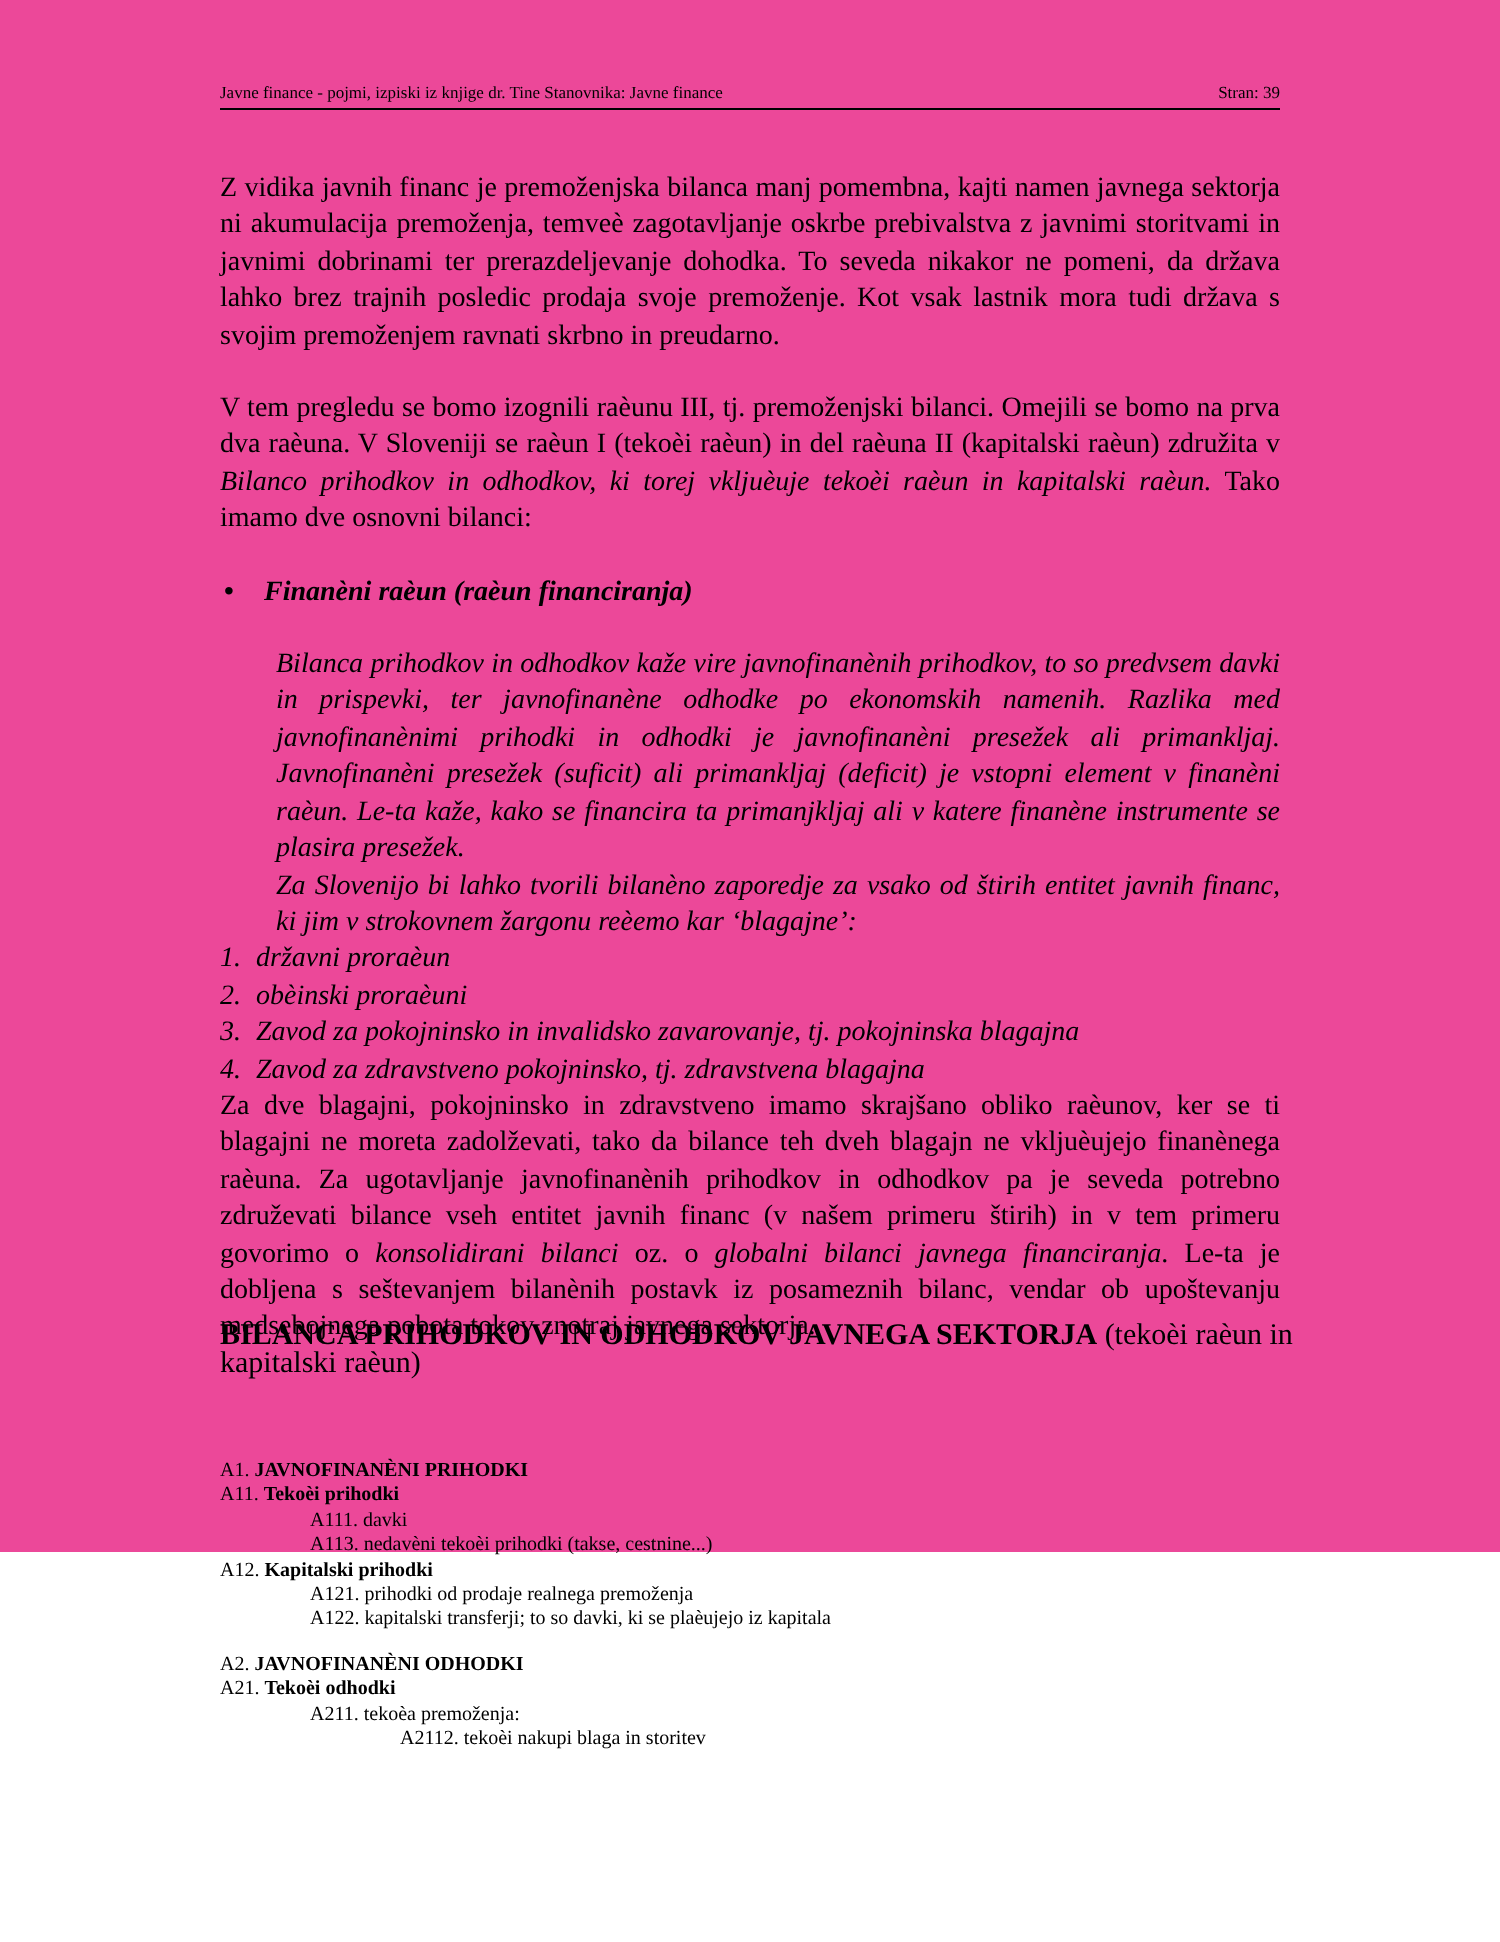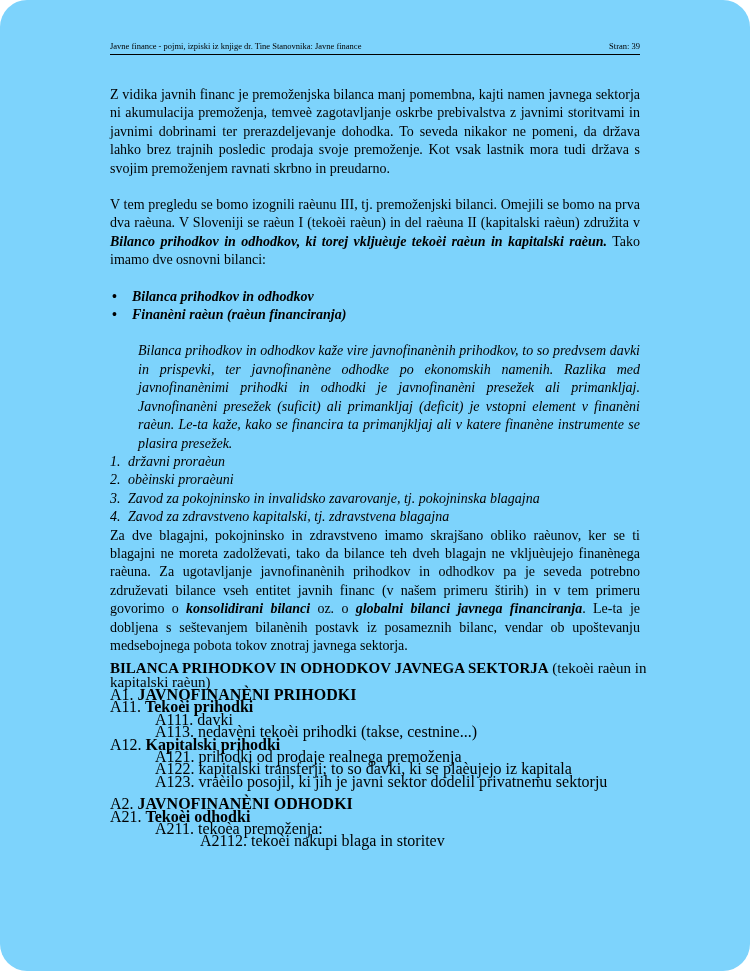--- a/index.html
+++ b/index.html
@@ -1,44 +1,44 @@
 <!DOCTYPE html>
 <html><head>
 <meta charset="utf-8">
 <style>
   html, body { margin: 0; padding: 0; background: #ffffff; }
   body { width: 750px; height: 971px; position: relative; overflow: hidden; color: #000; }
-  .page { position: absolute; left: 0; top: 0; width: 750px; height: 971px; background: #7dd3fc; border-radius: 27px; }
+  .page { position: absolute; left: 0; top: 0; width: 750px; height: 776px; background: #ec4899; }
   .header {
     position: absolute; left: 110px; top: 40px; width: 530px; height: 14px;
     font-family: "Liberation Serif", serif; font-size: 8.5px; line-height: 12px;
     border-bottom: 1.5px solid #000; display: flex; justify-content: space-between;
   }
   .content {
     position: absolute; left: 110px; top: 86px; width: 530px;
     font-family: "Liberation Serif", serif; font-size: 14px; line-height: 18.4px;
   }
   .p { margin: 0; text-align: justify; }
   .gap { height: 18px; }
   .i { font-style: italic; margin-left: 28px; }
-  .bi { font-weight: bold; font-style: italic; }
+  .bi { font-weight: normal; font-style: italic; }
   ul.bul { margin: 0; padding: 0; list-style: none; }
   ul.bul li { position: relative; padding-left: 22px; font-weight: bold; font-style: italic; }
   ul.bul li::before { content: "\2022"; position: absolute; left: 2px; font-style: normal; }
   ol.num { margin: 0; padding: 0; list-style: none; font-style: italic; }
   ol.num li { display: flex; }
   ol.num li .n { width: 18px; flex: none; }
   .sec-title {
     position: absolute; left: 110px; top: 661px; width: 540px;
     font-family: Liberation Serif, serif; font-size: 15px; font-weight: bold; line-height: 14px;
   }
   .sec-title .normal { font-weight: normal; }
   .outline {
-    position: absolute; left: 110px; top: 689px; width: 540px;
-    font-family: "Liberation Serif", serif; font-size: 16px; line-height: 12.4px;
+    position: absolute; left: 110px; top: 730px; width: 540px;
+    font-family: "Liberation Serif", serif; font-size: 10px; line-height: 12.4px;
   }
   .outline .row { white-space: nowrap; }
   .outline .l1 { padding-left: 0; }
   .outline .l2 { padding-left: 45px; }
   .outline .l3 { padding-left: 90px; }
   .outline .b { font-weight: bold; }
   .outline .spacer { height: 10px; }
 </style>
 </head>
 <body>
@@ -49,57 +49,56 @@
     <span>Javne finance - pojmi, izpiski iz knjige dr. Tine Stanovnika: Javne finance</span>
     <span>Stran: 39</span>
   </div>
 
   <div class="content">
     <p class="p">Z vidika javnih financ je premoženjska bilanca manj pomembna, kajti namen javnega sektorja ni akumulacija premoženja, temveè zagotavljanje oskrbe prebivalstva z javnimi storitvami in javnimi dobrinami ter prerazdeljevanje dohodka. To seveda nikakor ne pomeni, da država lahko brez trajnih posledic prodaja svoje premoženje. Kot vsak lastnik mora tudi država s svojim premoženjem ravnati skrbno in preudarno.</p>
     <div class="gap"></div>
     <p class="p"><span>V tem pregledu se bomo izognili raèunu III, tj. premoženjski bilanci. Omejili se bomo na prva dva raèuna. V Sloveniji se raèun I (tekoèi raèun) in del raèuna  II (kapitalski raèun) združita v </span><span class="bi">Bilanco prihodkov in odhodkov, ki torej vkljuèuje tekoèi raèun in kapitalski raèun.</span><span> Tako imamo dve osnovni bilanci:</span></p>
     <div class="gap"></div>
     <ul class="bul">
-      <li>Bilanca prihodkov in odhodkov</li>
       <li>Finanèni raèun (raèun financiranja)</li>
     </ul>
     <div class="gap"></div>
     <p class="p i">Bilanca prihodkov in odhodkov kaže vire javnofinanènih prihodkov, to so predvsem davki in prispevki, ter javnofinanène odhodke po ekonomskih namenih. Razlika med javnofinanènimi prihodki in odhodki je javnofinanèni presežek ali primankljaj. Javnofinanèni presežek (suficit) ali primankljaj (deficit) je vstopni element v finanèni raèun. Le-ta kaže, kako se financira ta primanjkljaj ali v katere finanène instrumente se plasira presežek.</p>
+    <p class="p i">Za Slovenijo bi lahko tvorili bilanèno zaporedje za vsako od štirih entitet javnih financ, ki jim v strokovnem žargonu reèemo kar ‘blagajne’:</p>
     <ol class="num">
       <li>
           <span class="n">1.</span>
           <span>državni proraèun</span>
         </li>
       <li>
           <span class="n">2.</span>
           <span>obèinski proraèuni</span>
         </li>
       <li>
           <span class="n">3.</span>
           <span>Zavod za pokojninsko in invalidsko zavarovanje, tj. pokojninska blagajna</span>
         </li>
       <li>
           <span class="n">4.</span>
-          <span>Zavod za zdravstveno kapitalski, tj. zdravstvena blagajna</span>
+          <span>Zavod za zdravstveno pokojninsko, tj. zdravstvena blagajna</span>
         </li>
     </ol>
     <p class="p"><span>Za dve blagajni, pokojninsko in zdravstveno imamo skrajšano obliko raèunov, ker se ti blagajni ne moreta zadolževati, tako da bilance teh dveh blagajn ne vkljuèujejo finanènega raèuna. Za ugotavljanje javnofinanènih prihodkov in odhodkov pa je seveda potrebno združevati bilance vseh entitet javnih financ (v našem primeru štirih) in v tem primeru govorimo o </span><span class="bi">konsolidirani bilanci</span><span> oz. o </span><span class="bi">globalni bilanci javnega financiranja</span><span>. Le-ta je dobljena s seštevanjem bilanènih postavk iz posameznih bilanc, vendar ob upoštevanju medsebojnega pobota tokov znotraj javnega sektorja.</span></p>
   </div>
 
   <div class="sec-title"><span>BILANCA PRIHODKOV IN ODHODKOV JAVNEGA SEKTORJA</span><span class="normal"> (tekoèi raèun in kapitalski raèun)</span></div>
 
   <div class="outline">
     <div class="row l1"><span>A1. </span><span class="b">JAVNOFINANÈNI PRIHODKI</span></div>
     <div class="row l1"><span>A11. </span><span class="b">Tekoèi prihodki</span></div>
     <div class="row l2">A111. davki</div>
     <div class="row l2">A113. nedavèni tekoèi prihodki (takse, cestnine...)</div>
     <div class="row l1"><span>A12. </span><span class="b">Kapitalski prihodki</span></div>
     <div class="row l2">A121. prihodki od prodaje realnega premoženja</div>
     <div class="row l2">A122. kapitalski transferji; to so davki, ki se plaèujejo iz kapitala</div>
-    <div class="row l2">A123. vraèilo posojil, ki jih je javni sektor dodelil privatnemu sektorju</div>
     <div class="spacer"></div>
     <div class="row l1"><span>A2. </span><span class="b">JAVNOFINANÈNI ODHODKI</span></div>
     <div class="row l1"><span>A21. </span><span class="b">Tekoèi odhodki</span></div>
     <div class="row l2">A211. tekoèa premoženja:</div>
     <div class="row l3">A2112. tekoèi nakupi blaga in storitev</div>
   </div>
 
 </div>
 
 </body></html>

